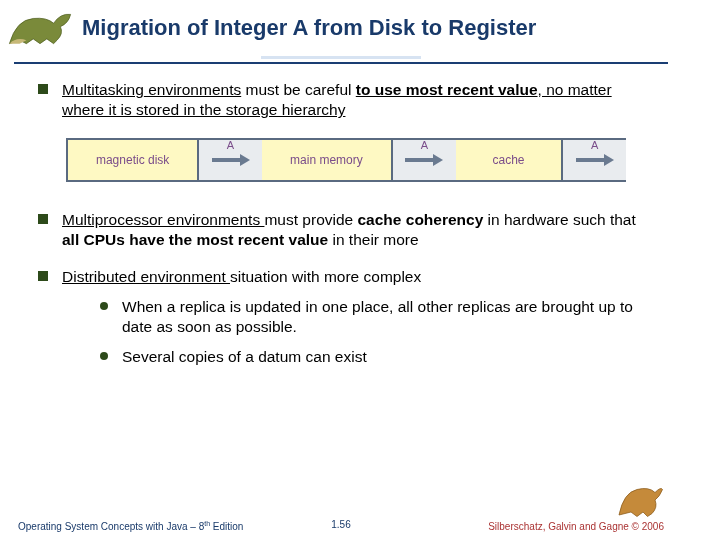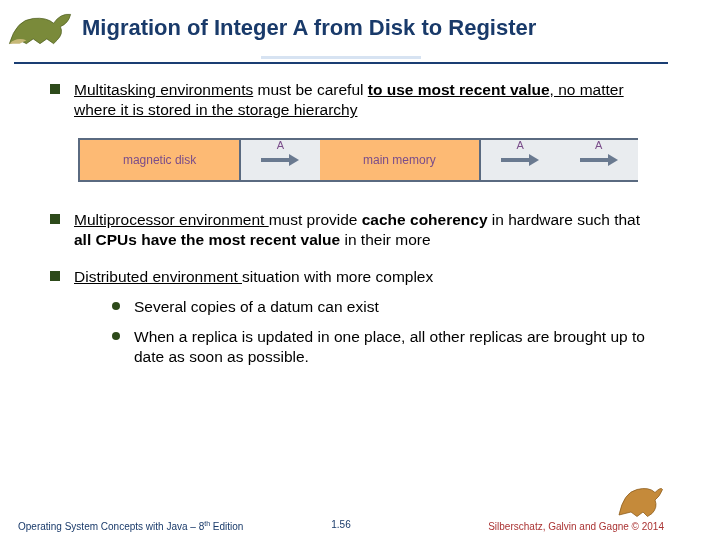--- a/index.html
+++ b/index.html
@@ -49,21 +49,21 @@
     position: absolute;
     left: 50%;
     transform: translateX(-50%);
     top: 56px;
     width: 160px;
     height: 3px;
     background: #d7e3f2;
   }
   .body {
     position: absolute;
-    left: 48px;
+    left: 36px;
     right: 28px;
     top: 80px;
     font-size: 15.5px;
     line-height: 1.3;
   }
   .bullet {
     position: relative;
     padding-left: 26px;
     margin-bottom: 16px;
   }
@@ -98,21 +98,21 @@
   
   .diagram {
     margin: 18px 0 28px 30px;
     display: flex;
     align-items: stretch;
     width: 560px;
     height: 44px;
   }
   .dbox {
     border: 2px solid #5a6a80;
-    background: #fdba74;
+    background: #fef9c3;
     display: flex;
     align-items: center;
     justify-content: center;
     text-align: center;
     font-size: 12px;
     color: #7a4d8a;
     line-height: 1.1;
     padding: 0 6px;
     box-sizing: border-box;
   }
@@ -206,47 +206,48 @@
           </div>
       </div>
       <div class="dbox wide">main memory</div>
       <div class="arrowcell">
         <div class="arrow-label">A</div>
         <div class="arrow-shape">
             <div class="arrow-line"></div>
             <div class="arrow-head"></div>
           </div>
       </div>
+      <div class="dbox narrow">cache</div>
       <div class="arrowcell">
         <div class="arrow-label">A</div>
         <div class="arrow-shape">
             <div class="arrow-line"></div>
             <div class="arrow-head"></div>
           </div>
       </div>
     </div>
 
     <div class="bullet">
-      <span class="u">Multiprocessor environment </span><span>must provide </span><span class="b">cache coherency</span><span> in hardware such that </span><span class="b">all CPUs have the most recent value</span><span> in their more</span>
+      <span class="u">Multiprocessor environments </span><span>must provide </span><span class="b">cache coherency</span><span> in hardware such that </span><span class="b">all CPUs have the most recent value</span><span> in their more</span>
     </div>
 
     <div class="bullet">
       <span class="u">Distributed environment </span><span>situation with more complex</span>
+      <div class="subbullet">When a replica is updated in one place, all other replicas are brought up to date as soon as possible.</div>
       <div class="subbullet">Several copies of a datum can exist</div>
-      <div class="subbullet">When a replica is updated in one place, all other replicas are brought up to date as soon as possible.</div>
     </div>
 
   </div>
 
   <div class="footer">
     <div class="footer-left">
       <span>Operating System Concepts with Java – 8</span><span class="sup">th</span><span> Edition</span>
     </div>
     <div class="footer-center">1.56</div>
     <div class="footer-right">
       <svg class="dino-bottom" viewBox="0 0 64 56">
         <path d="M4 48 Q10 18 28 14 Q44 10 52 18 Q60 10 62 14 Q58 24 52 28 Q56 38 48 46 L42 50 L36 44 L28 50 L20 44 Z" fill="#c58a3a" stroke="#8a5a1a" stroke-width="1"></path>
       </svg>
-      <div>Silberschatz, Galvin and Gagne © 2014</div>
+      <div>Silberschatz, Galvin and Gagne © 2006</div>
     </div>
   </div>
 
 </div>
 
 </body></html>

